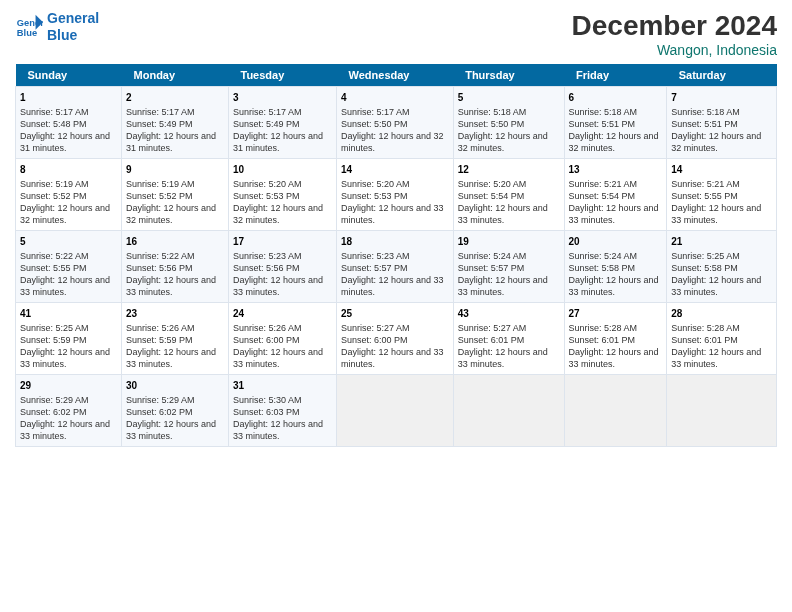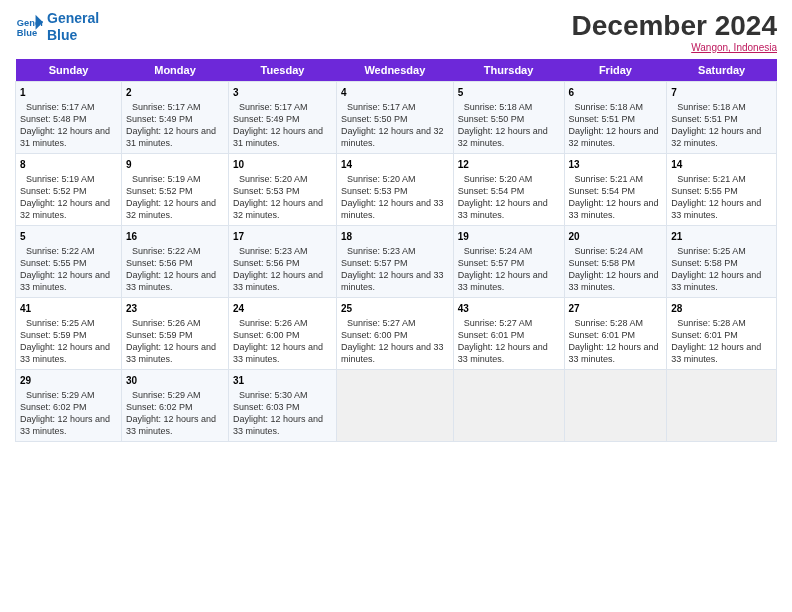--- a/index.html
+++ b/index.html
@@ -43,34 +43,33 @@
     .title-block {
       text-align: right;
     }
     .main-title {
       font-size: 28px;
       font-weight: bold;
       color: #333;
       text-align: right;
     }
     .subtitle {
-      font-size: 10px;
-      color: #be185d;
-      text-decoration: underline;
+      font-size: 14px;
+      color: #0f766e;
     }
     table {
       width: 100%;
       border-collapse: collapse;
       font-size: 9.5px;
     }
     thead th {
-      background: #6d28d9;
+      background: #0369a1;
       color: white;
       padding: 5px 12px;
-      text-align: center;
+      text-align: left;
       font-size: 11px;
       font-weight: bold;
     }
     tbody tr {
       vertical-align: top;
     }
     tbody tr:nth-child(odd) {
       background: #f5f8fc;
     }
     tbody tr:nth-child(even) {
@@ -84,21 +83,20 @@
       vertical-align: top;
     }
     .day-num {
       font-weight: bold;
       font-size: 10px;
       display: block;
       margin-bottom: 1px;
     }
     .cell-content {
       color: #333;
-      margin-left: 6px;
     }
   </style>
 </head>
 <body>
 
 <div class="page">
   <div class="header">
     <div class="logo">
       <svg class="logo-icon" viewBox="0 0 30 30" xmlns="http://www.w3.org/2000/svg">
         <text x="2" y="14" font-size="10" font-weight="bold" fill="#1a6bb5" font-family="Arial">General</text>

